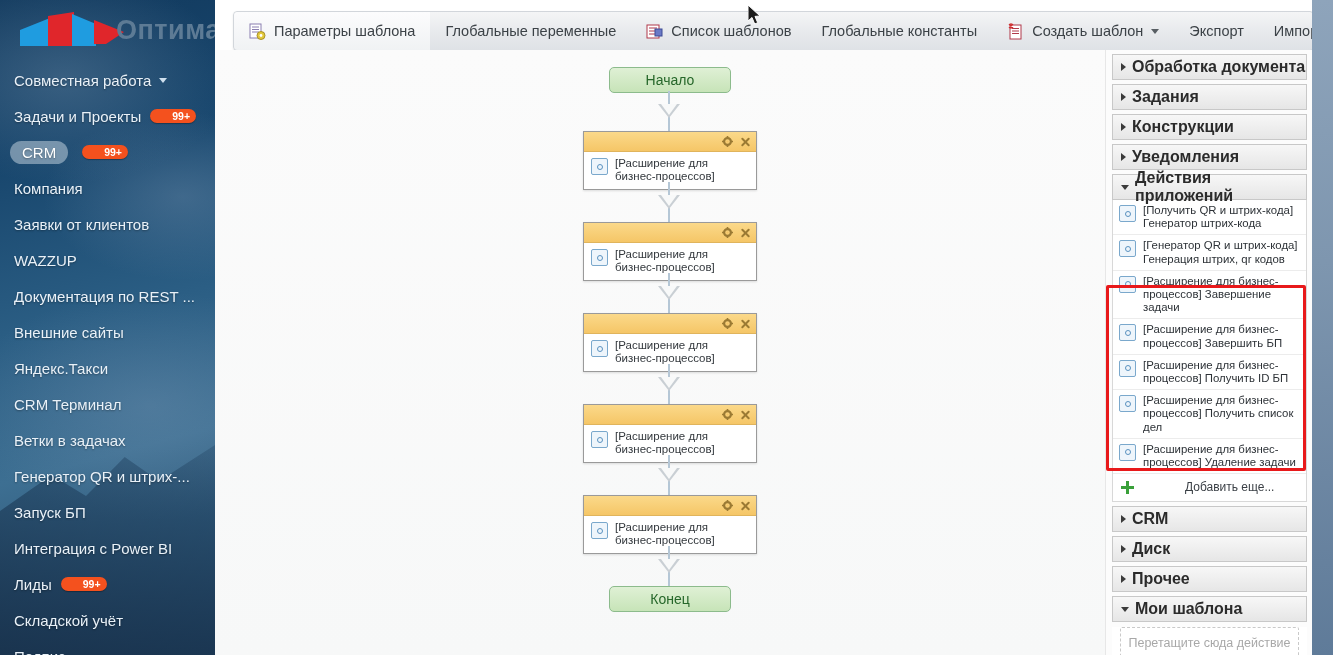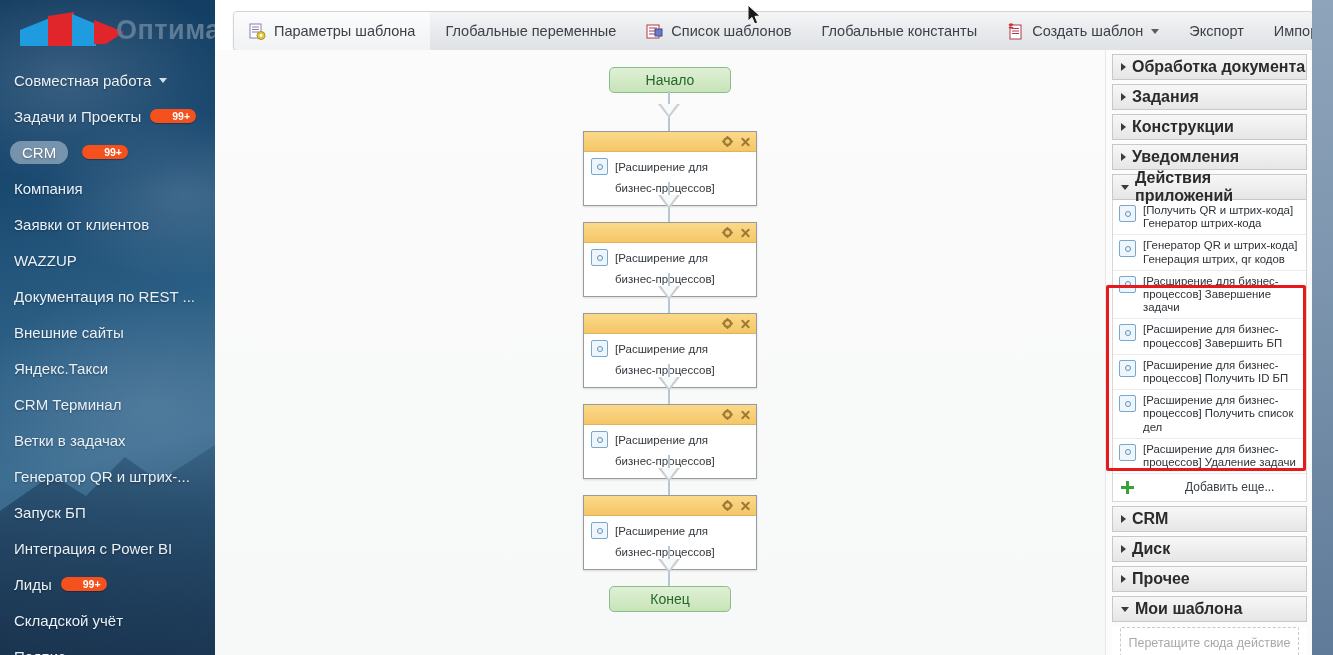--- a/index.html
+++ b/index.html
@@ -95,21 +95,21 @@
   }
   .act-body{display:flex;align-items:flex-start;padding:5px 6px 6px 7px;background:#fff;}
   .sq-ico{
     width:15px;height:15px;border:1px solid #7aa8cc;background:#eef5fb;
     border-radius:2px;flex:0 0 auto;margin-top:1px;position:relative;
   }
   .sq-ico:after{
     content:"";position:absolute;left:4.5px;top:4.5px;width:4px;height:4px;
     border:1px solid #5a92c0;border-radius:50%;
   }
-  .act-txt{margin-left:7px;font-size:11.5px;line-height:21px;color:#33383d;}
+  .act-txt{margin-left:7px;font-size:11.5px;line-height:13px;color:#33383d;}
   .gear{width:11px;height:11px;}
   .xmark{
     width:11px;height:11px;position:relative;
   }
   .xmark:before,.xmark:after{
     content:"";position:absolute;left:0;top:4.5px;width:11px;height:2px;background:#9b7a33;border-radius:1px;
   }
   .xmark:before{transform:rotate(45deg);}
   .xmark:after{transform:rotate(-45deg);}
   .conn{position:absolute;width:2px;background:#b5c7d6;}

